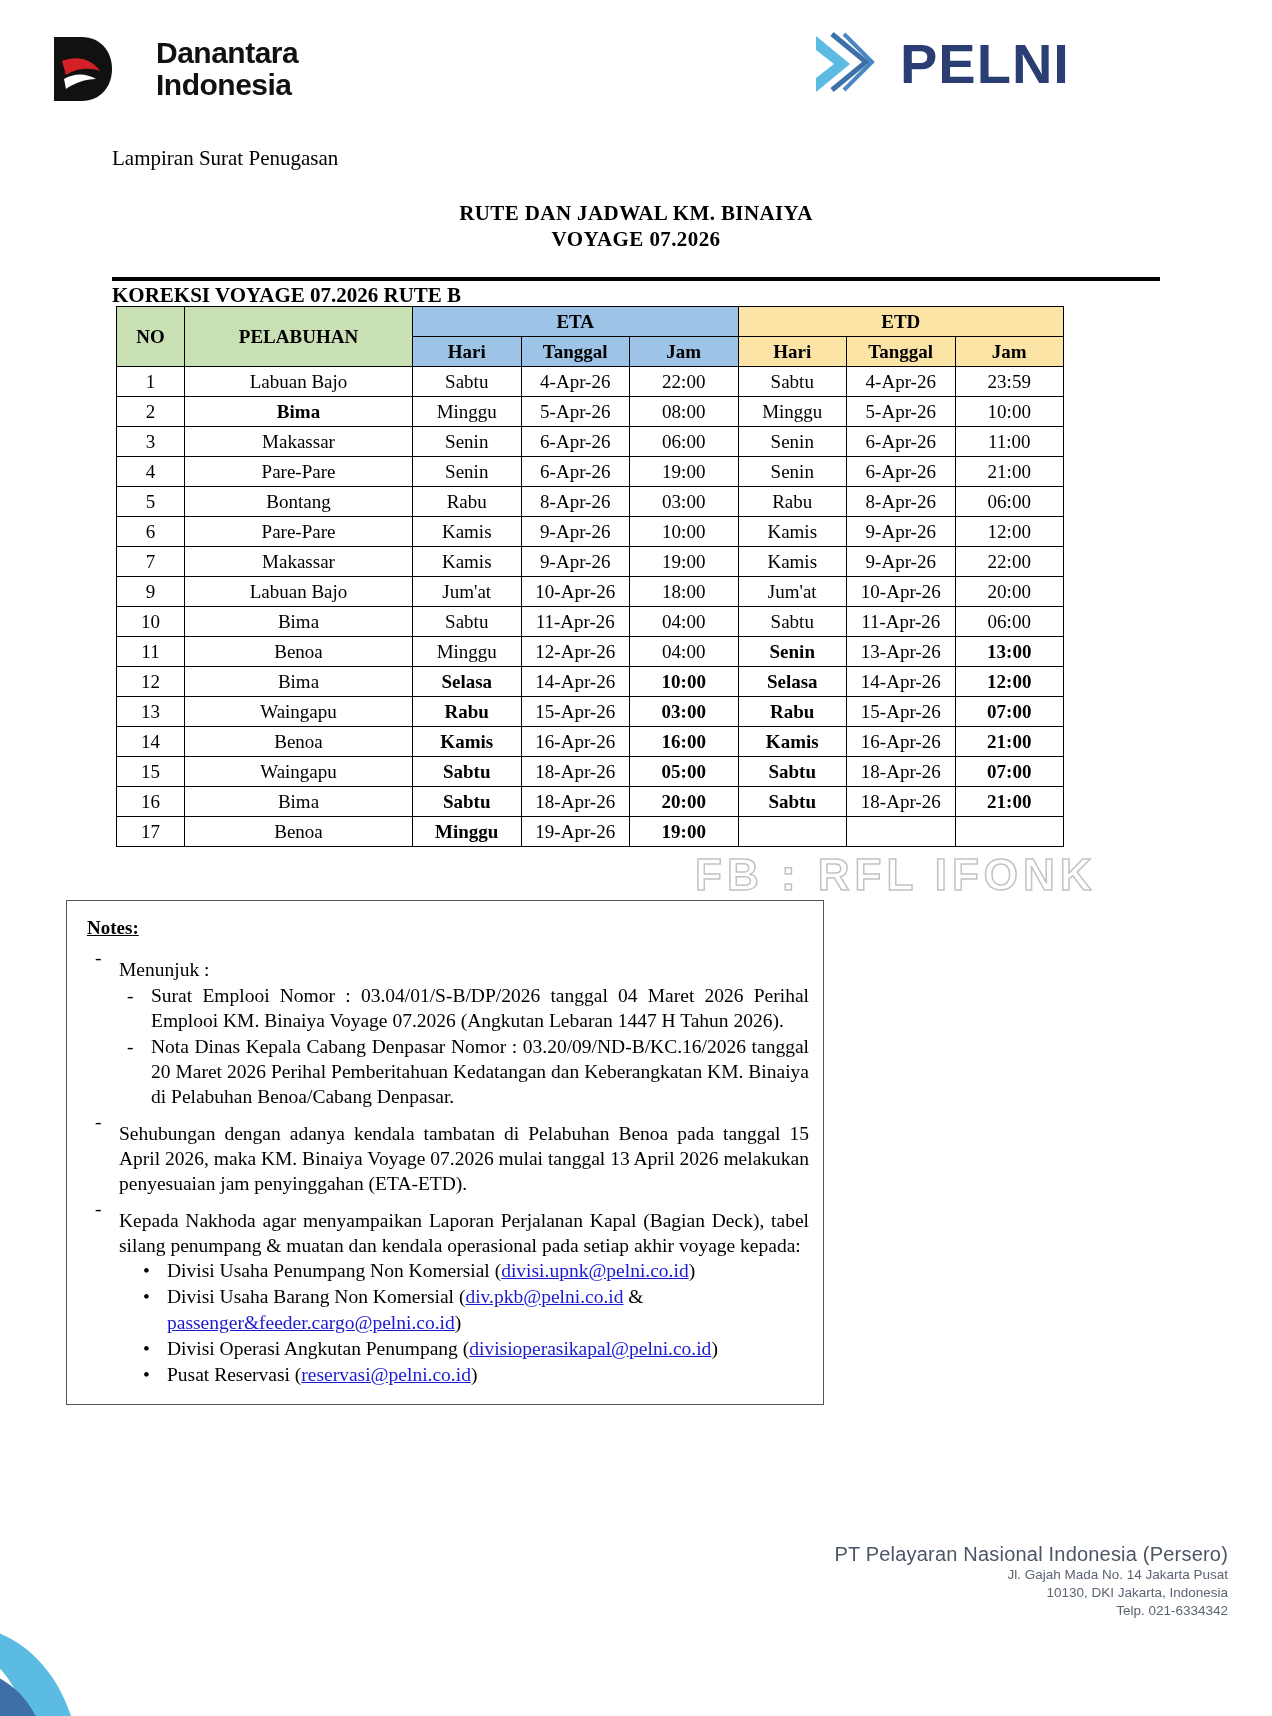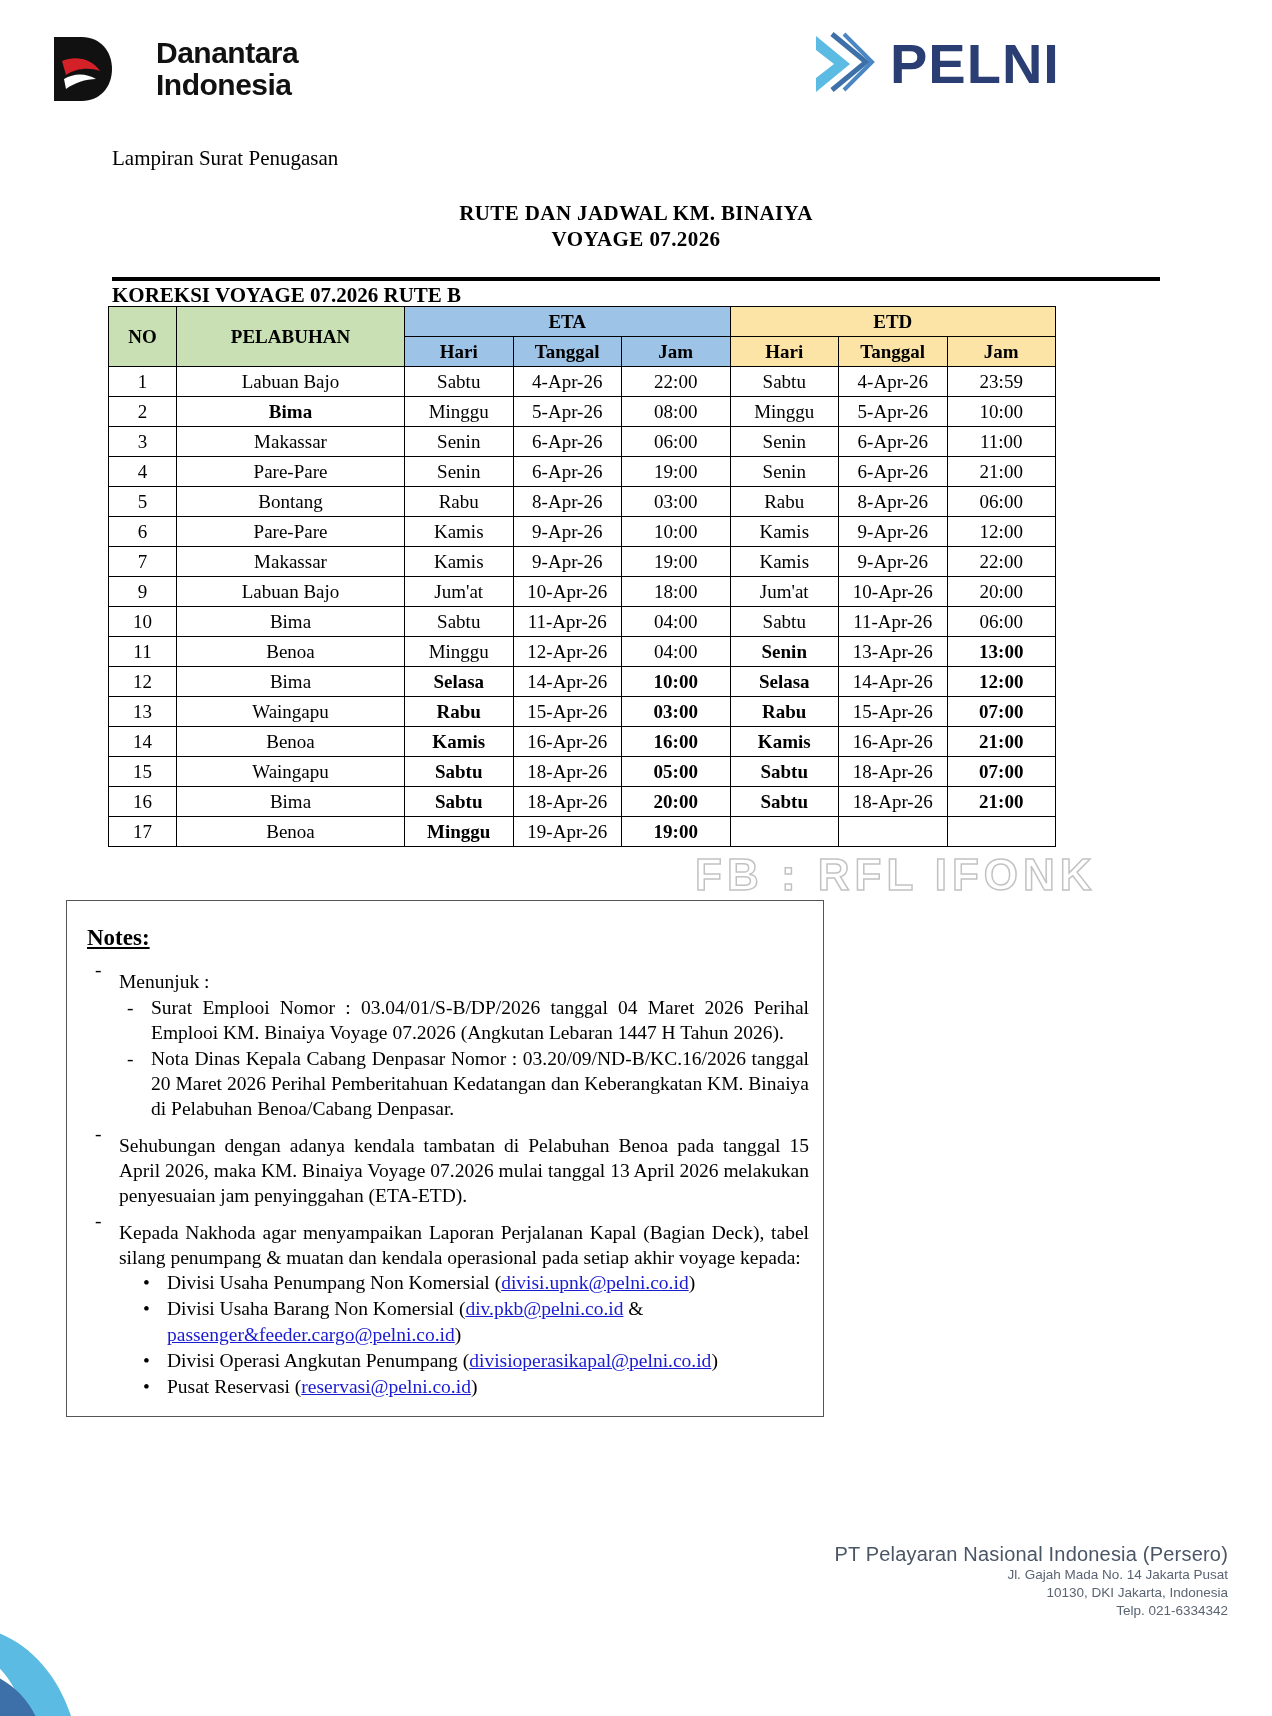--- a/index.html
+++ b/index.html
@@ -14,37 +14,37 @@
   }
 
   
   #header { position:relative; height:130px; }
 
   #danantara-logo { position:absolute; left:52px; top:35px; display:flex; align-items:center; gap:14px; }
   #danantara-mark { width:62px; height:68px; position:relative; }
   #danantara-wordmark { font-family:"Liberation Sans", sans-serif; font-weight:bold;
      font-size:30px; line-height:32px; letter-spacing:-0.5px; color:#111;margin-left:28px; }
 
-  #pelni-logo { position:absolute; left:810px; top:28px; display:flex; align-items:center; gap:8px;justify-content:space-between; }
+  #pelni-logo { position:absolute; left:810px; top:28px; display:flex; align-items:center; gap:18px;justify-content:space-between; }
   #pelni-mark { width:72px; height:72px; position:relative; }
   #pelni-wordmark { font-family:"Liberation Sans", sans-serif; font-weight:bold;
      font-size:56px; line-height:56px; letter-spacing:1px; color:#2b3e73; }
 
   
   #lampiran { position:absolute; left:112px; top:146px; font-size:21px; }
   #doc-title { position:absolute; left:0; right:0; top:200px; text-align:center;
       font-weight:bold; font-size:21px; letter-spacing:.4px; line-height:26px; }
   #doc-title .l2 { display:block; }
 
   #hr-rule { position:absolute; left:112px; top:277px; width:1048px; height:4px; background:#000; }
 
   #koreksi { position:absolute; left:112px; top:283px; font-weight:bold; font-size:21px; }
 
   
-  #sched-wrap { position:absolute; left:108px; top:306px; width:948px; }
+  #sched-wrap { position:absolute; left:116px; top:306px; width:948px; }
   table.sched { border-collapse:collapse; width:948px; table-layout:fixed; }
   table.sched th, table.sched td {
      border:1.5px solid #000; font-size:19px; padding:2px 4px; height:30px;
      text-align:center; vertical-align:middle; background:#fff;
   }
   table.sched th { font-weight:bold; }
   .c-no    { width:68px; }
   .c-port  { width:228px; }
   .c-hari  { width:100px; }
   .c-tgl   { width:130px; }
@@ -58,21 +58,21 @@
 
   
   #watermark { position:absolute; left:695px; top:850px; font-family:"Liberation Sans", sans-serif;
      font-size:44px; letter-spacing:5px; font-weight:bold;
      color:transparent; -webkit-text-stroke:1.5px rgba(120,120,120,.45);
      white-space:nowrap; pointer-events:none; }
 
   
   #notes-box { position:absolute; left:66px; top:900px; width:758px;
      border:1.5px solid #555; padding:10px 14px 16px 14px; background:#fff; }
-  #notes-title { font-weight:bold; text-decoration:underline; font-size:23px; margin:14px 0 6px 6px; }
+  #notes-title { font-weight:bold; text-decoration:underline; font-size:19px; margin:6px 0 6px 6px; }
   .lvl1 { display:flex; margin-left:14px; font-size:19.5px; line-height:25px; }
   .lvl1 > .dash { width:24px; flex:0 0 24px; }
   .lvl1 > .txt  { flex:1; text-align:justify;margin-top:12px; }
   .lvl2 { display:flex; margin-left:46px; font-size:19.5px; line-height:25px; margin-top:1px; }
   .lvl2 > .dash { width:24px; flex:0 0 24px; }
   .lvl2 > .txt  { flex:1; text-align:justify; }
   .bul { display:flex; margin-left:62px; font-size:19.5px; line-height:26px; }
   .bul > .dot { width:24px; flex:0 0 24px; }
   .bul > .txt { flex:1; }
   a.mail { color:#1a1ad0; text-decoration:underline; }

